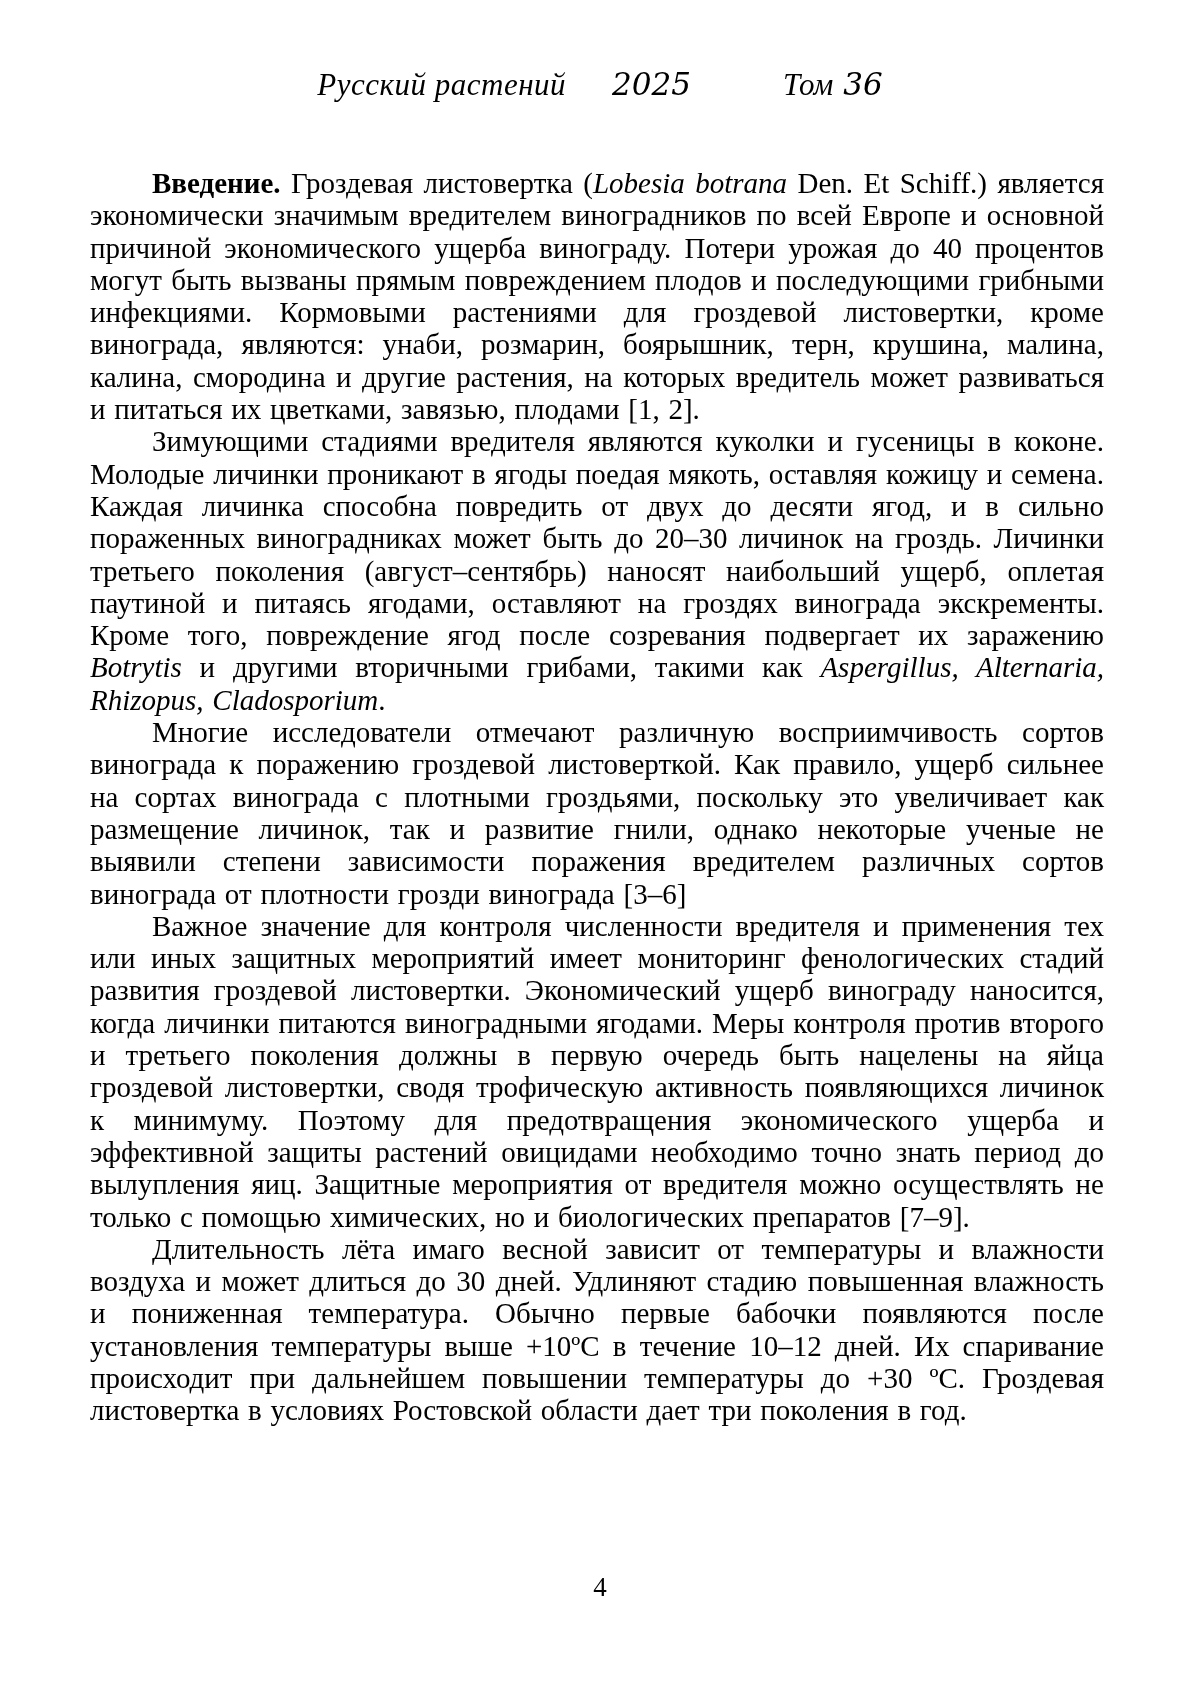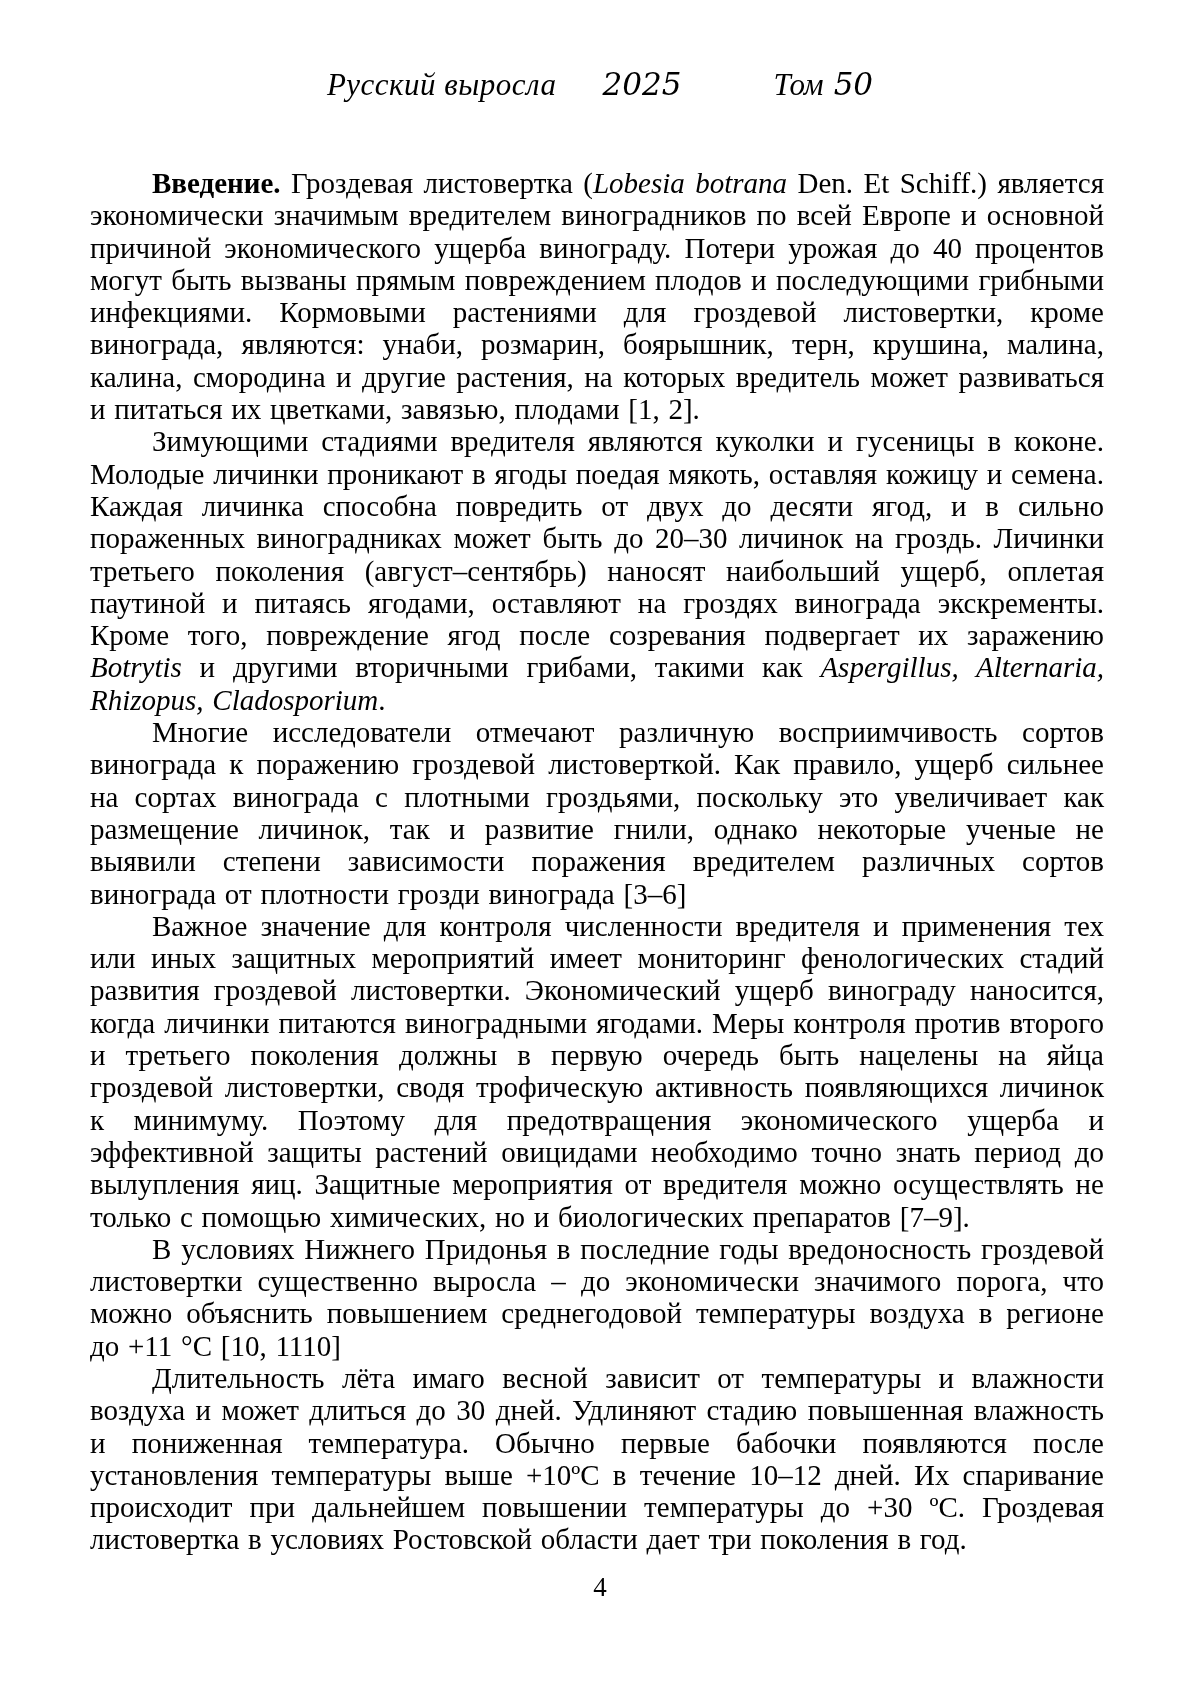--- a/index.html
+++ b/index.html
@@ -70,34 +70,33 @@
     font-size: 27px;
     line-height: 30px;
   }
 </style>
 </head>
 <body>
 
 <div class="page">
 
   <div class="running-head">
-    <span class="journal">Русский выросла</span><span class="year">2025</span><span class="volume-label">Том</span><span class="volume-number">50</span>
+    <span class="journal">Русский растений</span><span class="year">2025</span><span class="volume-label">Том</span><span class="volume-number">36</span>
   </div>
 
   <div class="article-body">
 
     <p><span class="run-bold">Введение.</span><span> Гроздевая листовертка (</span><span class="run-italic">Lobesia botrana</span><span> Den. Et Schiff.) является экономически значимым вредителем виноградников по всей Европе и основной причиной экономического ущерба винограду. Потери урожая до 40 процентов могут быть вызваны прямым повреждением плодов и последующими грибными инфекциями. Кормовыми растениями для гроздевой листовертки, кроме винограда, являются: унаби, розмарин, боярышник, терн, крушина, малина, калина, смородина и другие растения, на которых вредитель может развиваться и питаться их цветками, завязью, плодами [1, 2].</span></p>
 
     <p><span>Зимующими стадиями вредителя являются куколки и гусеницы в коконе. Молодые личинки проникают в ягоды поедая мякоть, оставляя кожицу и семена. Каждая личинка способна повредить от двух до десяти ягод, и в сильно пораженных виноградниках может быть до 20–30 личинок на гроздь. Личинки третьего поколения (август–сентябрь) наносят наибольший ущерб, оплетая паутиной и питаясь ягодами, оставляют на гроздях винограда экскременты. Кроме того, повреждение ягод после созревания подвергает их заражению </span><span class="run-italic">Botrytis</span><span> и другими вторичными грибами, такими как </span><span class="run-italic">Aspergillus, Alternaria, Rhizopus, Cladosporium</span><span>.</span></p>
 
     <p><span>Многие исследователи отмечают различную восприимчивость сортов винограда к поражению гроздевой листоверткой. Как правило, ущерб сильнее на сортах винограда с плотными гроздьями, поскольку это увеличивает как размещение личинок, так и развитие гнили, однако некоторые ученые не выявили степени зависимости поражения вредителем различных сортов винограда от плотности грозди винограда [3–6]</span></p>
 
     <p><span>Важное значение для контроля численности вредителя и применения тех или иных защитных мероприятий имеет мониторинг фенологических стадий развития гроздевой листовертки. Экономический ущерб винограду наносится, когда личинки питаются виноградными ягодами. Меры контроля против второго и третьего поколения должны в первую очередь быть нацелены на яйца гроздевой листовертки, сводя трофическую активность появляющихся личинок к минимуму. Поэтому для предотвращения экономического ущерба и эффективной защиты растений овицидами необходимо точно знать период до вылупления яиц. Защитные мероприятия от вредителя можно осуществлять не только с помощью химических, но и биологических препаратов [7–9].</span></p>
 
-    <p><span>В условиях Нижнего Придонья в последние годы вредоносность гроздевой листовертки существенно выросла – до экономически значимого порога, что можно объяснить повышением среднегодовой температуры воздуха в регионе до +11 °С [10, 1110]</span></p>
 
     <p><span>Длительность лёта имаго весной зависит от температуры и влажности воздуха и может длиться до 30 дней. Удлиняют стадию повышенная влажность и пониженная температура. Обычно первые бабочки появляются после установления температуры выше +10ºС в течение 10–12 дней. Их спаривание происходит при дальнейшем повышении температуры до +30 ºС. Гроздевая листовертка в условиях Ростовской области дает три поколения в год.</span></p>
 
   </div>
 
   <div class="page-number">4</div>
 
 </div>
 
 </body></html>

